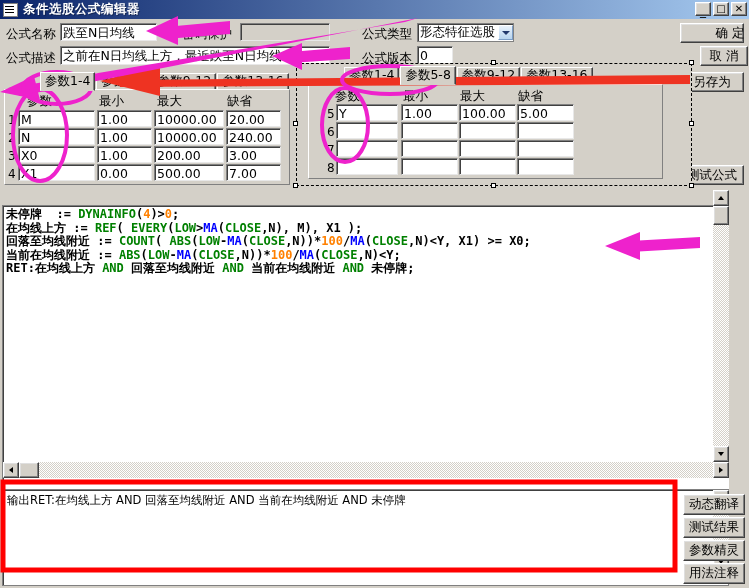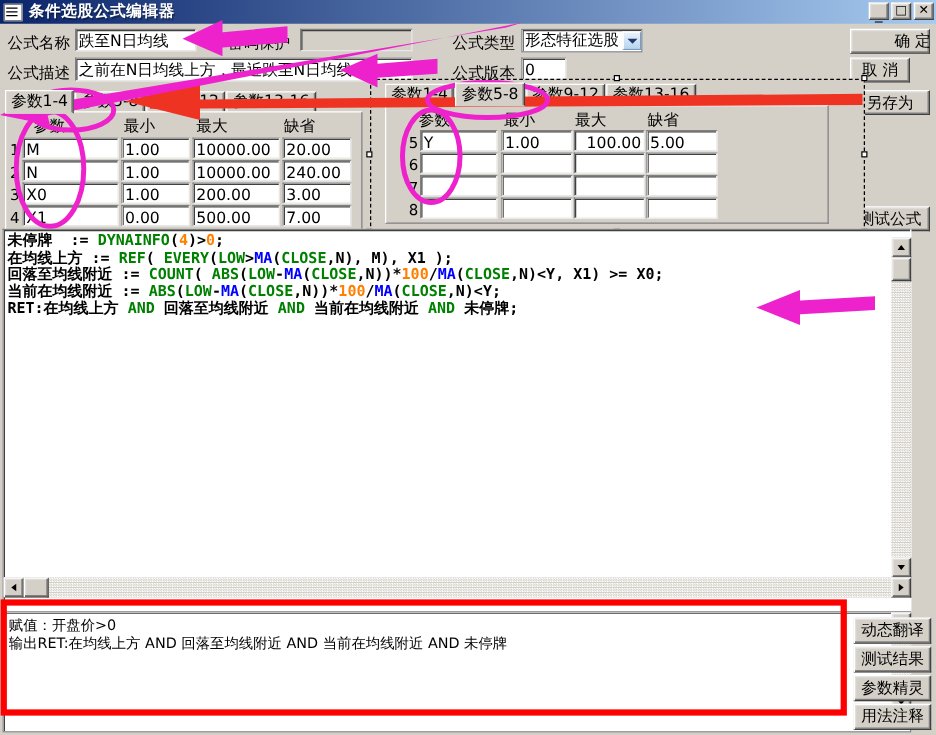--- a/index.html
+++ b/index.html
@@ -47,34 +47,34 @@
   }
   .combo .arrow{
     margin-left:auto;width:15px;height:15px;box-sizing:border-box;
     background:linear-gradient(to bottom,#eaf2fb,#b7d4ef);
     border:1px solid #fff;border-right-color:#7a9cc6;border-bottom-color:#7a9cc6;
     display:flex;align-items:center;justify-content:center;
   }
   .combo .arrow i{border-left:4px solid transparent;border-right:4px solid transparent;border-top:4px solid #21386c;font-style:normal;display:block;}
   .chk{width:12px;height:12px;background:#d4d0c8;border:1px solid #808080;box-shadow:inset 1px 1px 0 #404040;box-sizing:border-box;}
   
-  .tabstrip{position:absolute;display:flex;align-items:flex-end;}
+  .tabstrip{position:absolute;display:flex;align-items:flex-end;margin-left:36px;}
   .tab{
     background:#d4d0c8;border:1px solid;border-color:#fff #404040 #d4d0c8 #fff;
     box-shadow:inset -1px 0 0 #808080;
     font-size:12.5px;padding:1px 4px 2px 4px;margin-right:1px;box-sizing:border-box;height:17px;
     display:flex;align-items:center;color:#000;white-space:nowrap;
   }
   .tab.sel{height:19px;margin-bottom:-1px;font-weight:normal;z-index:3;position:relative;border-bottom-color:#d4d0c8;}
   
   .panel{background:#d4d0c8;border:1px solid;border-color:#fff #808080 #808080 #fff;box-sizing:border-box;}
   .grid-head{font-size:12.5px;color:#000;position:absolute;}
   
   #editor{
-    position:absolute;left:2px;top:183px;width:727px;height:359px;background:#fff;
+    position:absolute;left:2px;top:205px;width:727px;height:359px;background:#fff;
     border:1px solid #808080;border-right-color:#fff;border-bottom-color:#fff;
     box-shadow:inset 1px 1px 0 #404040;box-sizing:border-box;overflow:hidden;
   }
   #code{
     font-family:"DejaVu Sans Mono","Liberation Mono",monospace;
     font-size:12px;line-height:13.6px;font-weight:bold;white-space:pre;padding:2px 0 0 3px;color:#000;
   }
   .c-fn{color:#008000;}
   .c-var{color:#0000ff;}
   .c-num{color:#ff8000;}
@@ -146,21 +146,21 @@
     </span>
 </div>
 
 <div class="lbl" style="position:absolute;left:6px;top:50px;">公式描述</div>
 <div class="tf" style="position:absolute;left:60px;top:46px;width:270px;height:19px;line-height:16px;">之前在N日均线上方，最近跌至N日均线</div>
 
 <div class="lbl" style="position:absolute;left:362px;top:50px;">公式版本</div>
 <div class="tf" style="position:absolute;left:417px;top:46px;width:36px;height:19px;line-height:16px;">0</div>
 
 <div class="btn" style="position:absolute;left:680px;top:23px;width:64px;height:20px;padding-left:36px;">确 定</div>
-<div class="btn" style="position:absolute;left:680px;top:46px;width:48px;height:20px;">取 消</div>
+<div class="btn" style="position:absolute;left:700px;top:46px;width:48px;height:20px;">取 消</div>
 <div class="btn" style="position:absolute;left:680px;top:72px;width:64px;height:20px;">另存为</div>
 <div class="btn" style="position:absolute;left:680px;top:165px;width:64px;height:20px;">测试公式</div>
 
 <div class="tabstrip" style="left:4px;top:72px;">
   <div class="tab sel">参数1-4</div>
   <div class="tab">参数5-8</div>
   <div class="tab">参数9-12</div>
   <div class="tab">参数13-16</div>
 </div>
 <div class="panel" style="position:absolute;left:4px;top:89px;width:286px;height:96px;">
@@ -204,21 +204,21 @@
   </div>
   <div class="panel" style="position:absolute;left:12px;top:21px;width:355px;height:95px;">
     <div class="grid-head" style="left:26px;top:3px;">参数</div>
     <div class="grid-head" style="left:94px;top:3px;">最小</div>
     <div class="grid-head" style="left:151px;top:3px;">最大</div>
     <div class="grid-head" style="left:209px;top:3px;">缺省</div>
 
     <div class="rowno" style="left:18px;top:22px;">5</div>
     <div class="tf" style="position:absolute;left:27px;top:19px;width:62px;height:17px;">Y</div>
     <div class="tf" style="position:absolute;left:92px;top:19px;width:57px;height:17px;">1.00</div>
-    <div class="tf" style="position:absolute;left:150px;top:19px;width:57px;height:17px;text-align:right;">100.00</div>
+    <div class="tf" style="position:absolute;left:150px;top:19px;width:57px;height:17px;">100.00</div>
     <div class="tf" style="position:absolute;left:208px;top:19px;width:57px;height:17px;">5.00</div>
 
     <div class="rowno" style="left:18px;top:40px;">6</div>
     <div class="tf" style="position:absolute;left:27px;top:37px;width:62px;height:17px;"></div>
     <div class="tf" style="position:absolute;left:92px;top:37px;width:57px;height:17px;"></div>
     <div class="tf" style="position:absolute;left:150px;top:37px;width:57px;height:17px;"></div>
     <div class="tf" style="position:absolute;left:208px;top:37px;width:57px;height:17px;"></div>
 
     <div class="rowno" style="left:18px;top:58px;">7</div>
     <div class="tf" style="position:absolute;left:27px;top:55px;width:62px;height:17px;"></div>
@@ -258,21 +258,21 @@
   <div class="sb-btn" style="position:absolute;left:0;top:0;">
       <i class="ar-lf"></i>
     </div>
   <div class="sb-thumb" style="left:16px;top:0;width:20px;height:16px;"></div>
   <div class="sb-btn" style="position:absolute;right:0;top:0;">
       <i class="ar-rt"></i>
     </div>
 </div>
 
 <div id="output">
-  <div id="outtext"><div>赋值：开盘价&gt;0</div><div>输出RET:在均线上方 AND 回落至均线附近 AND 当前在均线附近 AND 未停牌</div></div>
+  <div id="outtext"><div>输出RET:在均线上方 AND 回落至均线附近 AND 当前在均线附近 AND 未停牌</div></div>
 </div>
 <div class="sb-v" style="left:713px;top:490px;width:16px;height:80px;">
   <div class="sb-btn" style="position:absolute;left:0;top:0;">
       <i class="ar-up"></i>
     </div>
   <div class="sb-btn" style="position:absolute;left:0;bottom:0;">
       <i class="ar-dn"></i>
     </div>
 </div>
 

